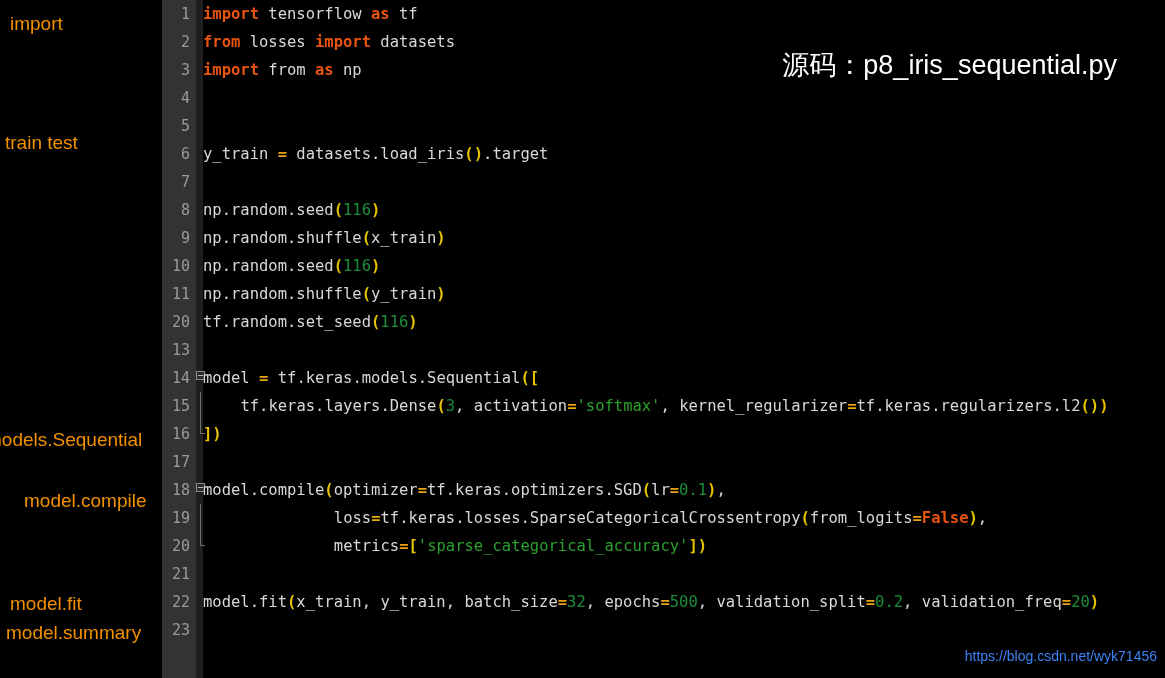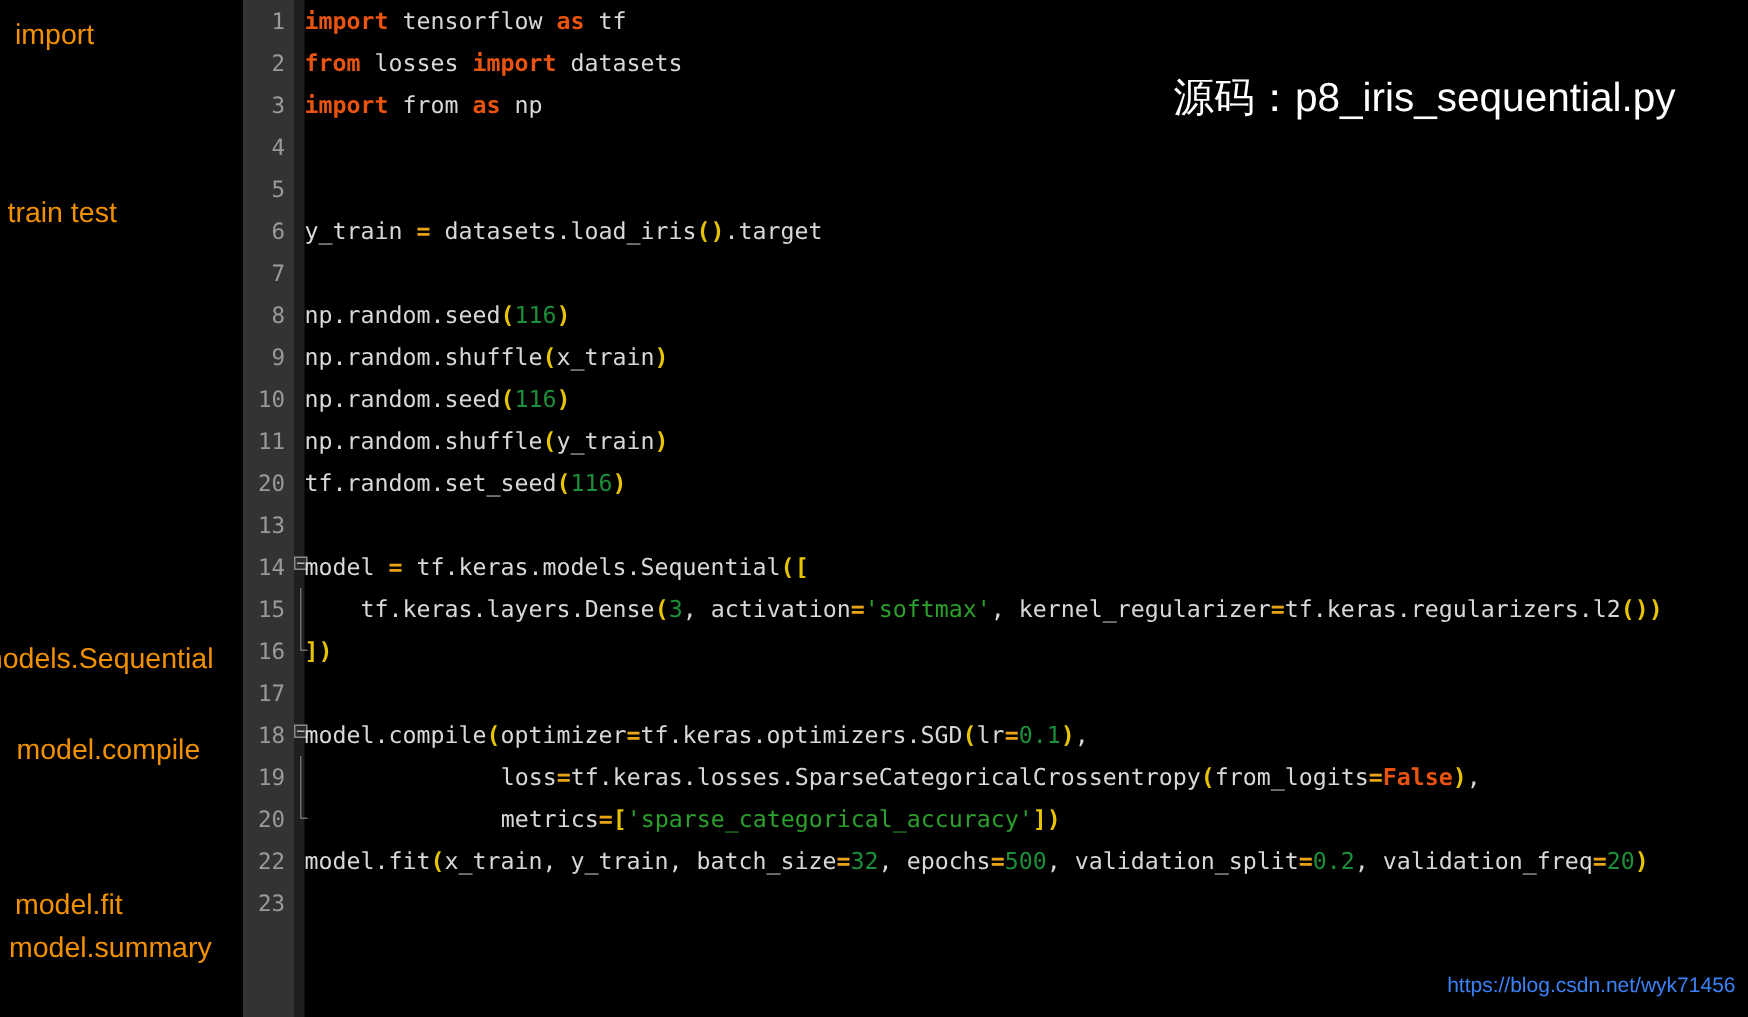--- a/index.html
+++ b/index.html
@@ -168,21 +168,21 @@
 </style>
 </head>
 <body>
 
 <div id="screen">
 
   <div id="annotations">
     <div class="annotation" style="top:14px;left:10px">import</div>
     <div class="annotation" style="top:133px;left:5px">train  test</div>
     <div class="annotation" style="top:430px;left:-14px">models.Sequential</div>
-    <div class="annotation" style="top:491px;left:11px">model.compile</div>
+    <div class="annotation" style="top:491px;left:24px">model.compile</div>
     <div class="annotation" style="top:594px;left:10px">model.fit</div>
     <div class="annotation" style="top:623px;left:6px">model.summary</div>
   </div>
 
   <div id="editor">
     <div id="gutter"></div>
     <div id="gutter-edge"></div>
     <div id="code-area">
         <div class="line"><span class="lineno">1</span><span class="ltext"><span class="kw">import</span><span class="pl"> </span><span class="pl">tensorflow</span><span class="pl"> </span><span class="kw">as</span><span class="pl"> </span><span class="pl">tf</span></span></div>
         <div class="line"><span class="lineno">2</span><span class="ltext"><span class="kw">from</span><span class="pl"> </span><span class="pl">losses</span><span class="pl"> </span><span class="kw">import</span><span class="pl"> </span><span class="pl">datasets</span></span></div>
@@ -197,20 +197,21 @@
         <div class="line"><span class="lineno">11</span><span class="ltext"><span class="pl">np</span><span class="pl">.</span><span class="pl">random</span><span class="pl">.</span><span class="pl">shuffle</span><span class="br">(</span><span class="pl">y_train</span><span class="br">)</span></span></div>
         <div class="line"><span class="lineno">20</span><span class="ltext"><span class="pl">tf</span><span class="pl">.</span><span class="pl">random</span><span class="pl">.</span><span class="pl">set_seed</span><span class="br">(</span><span class="num">116</span><span class="br">)</span></span></div>
         <div class="line"><span class="lineno">13</span><span class="ltext"></span></div>
         <div class="line"><span class="lineno">14</span><span class="fold"></span><span class="ltext"><span class="pl">model</span><span class="pl"> </span><span class="op">=</span><span class="pl"> </span><span class="pl">tf</span><span class="pl">.</span><span class="pl">keras</span><span class="pl">.</span><span class="pl">models</span><span class="pl">.</span><span class="pl">Sequential</span><span class="br">(</span><span class="br">[</span></span></div>
         <div class="line"><span class="lineno">15</span><span class="foldbar"></span><span class="ltext"><span class="pl"> </span><span class="pl"> </span><span class="pl"> </span><span class="pl"> </span><span class="pl">tf</span><span class="pl">.</span><span class="pl">keras</span><span class="pl">.</span><span class="pl">layers</span><span class="pl">.</span><span class="pl">Dense</span><span class="br">(</span><span class="num">3</span><span class="pl">,</span><span class="pl"> </span><span class="pl">activation</span><span class="op">=</span><span class="str">'softmax'</span><span class="pl">,</span><span class="pl"> </span><span class="pl">kernel_regularizer</span><span class="op">=</span><span class="pl">tf</span><span class="pl">.</span><span class="pl">keras</span><span class="pl">.</span><span class="pl">regularizers</span><span class="pl">.</span><span class="pl">l2</span><span class="br">(</span><span class="br">)</span><span class="br">)</span></span></div>
         <div class="line"><span class="lineno">16</span><span class="foldend"></span><span class="ltext"><span class="br">]</span><span class="br">)</span></span></div>
         <div class="line"><span class="lineno">17</span><span class="ltext"></span></div>
         <div class="line"><span class="lineno">18</span><span class="fold"></span><span class="ltext"><span class="pl">model</span><span class="pl">.</span><span class="pl">compile</span><span class="br">(</span><span class="pl">optimizer</span><span class="op">=</span><span class="pl">tf</span><span class="pl">.</span><span class="pl">keras</span><span class="pl">.</span><span class="pl">optimizers</span><span class="pl">.</span><span class="pl">SGD</span><span class="br">(</span><span class="pl">lr</span><span class="op">=</span><span class="num">0.1</span><span class="br">)</span><span class="pl">,</span></span></div>
         <div class="line"><span class="lineno">19</span><span class="foldbar"></span><span class="ltext"><span class="pl"> </span><span class="pl"> </span><span class="pl"> </span><span class="pl"> </span><span class="pl"> </span><span class="pl"> </span><span class="pl"> </span><span class="pl"> </span><span class="pl"> </span><span class="pl"> </span><span class="pl"> </span><span class="pl"> </span><span class="pl"> </span><span class="pl"> </span><span class="pl">loss</span><span class="op">=</span><span class="pl">tf</span><span class="pl">.</span><span class="pl">keras</span><span class="pl">.</span><span class="pl">losses</span><span class="pl">.</span><span class="pl">SparseCategoricalCrossentropy</span><span class="br">(</span><span class="pl">from_logits</span><span class="op">=</span><span class="kw">False</span><span class="br">)</span><span class="pl">,</span></span></div>
         <div class="line"><span class="lineno">20</span><span class="foldend"></span><span class="ltext"><span class="pl"> </span><span class="pl"> </span><span class="pl"> </span><span class="pl"> </span><span class="pl"> </span><span class="pl"> </span><span class="pl"> </span><span class="pl"> </span><span class="pl"> </span><span class="pl"> </span><span class="pl"> </span><span class="pl"> </span><span class="pl"> </span><span class="pl"> </span><span class="pl">metrics</span><span class="op">=</span><span class="br">[</span><span class="str">'sparse_categorical_accuracy'</span><span class="br">]</span><span class="br">)</span></span></div>
+        <div class="line"><span class="lineno">21</span><span class="ltext"></span></div>
         <div class="line"><span class="lineno">22</span><span class="ltext"><span class="pl">model</span><span class="pl">.</span><span class="pl">fit</span><span class="br">(</span><span class="pl">x_train</span><span class="pl">,</span><span class="pl"> </span><span class="pl">y_train</span><span class="pl">,</span><span class="pl"> </span><span class="pl">batch_size</span><span class="op">=</span><span class="num">32</span><span class="pl">,</span><span class="pl"> </span><span class="pl">epochs</span><span class="op">=</span><span class="num">500</span><span class="pl">,</span><span class="pl"> </span><span class="pl">validation_split</span><span class="op">=</span><span class="num">0.2</span><span class="pl">,</span><span class="pl"> </span><span class="pl">validation_freq</span><span class="op">=</span><span class="num">20</span><span class="br">)</span></span></div>
         <div class="line"><span class="lineno">23</span><span class="ltext"></span></div>
       </div>
   </div>
 
   <div id="title">源码：p8_iris_sequential.py</div>
 
   <div id="watermark">https://blog.csdn.net/wyk71456</div>
 
 </div>

